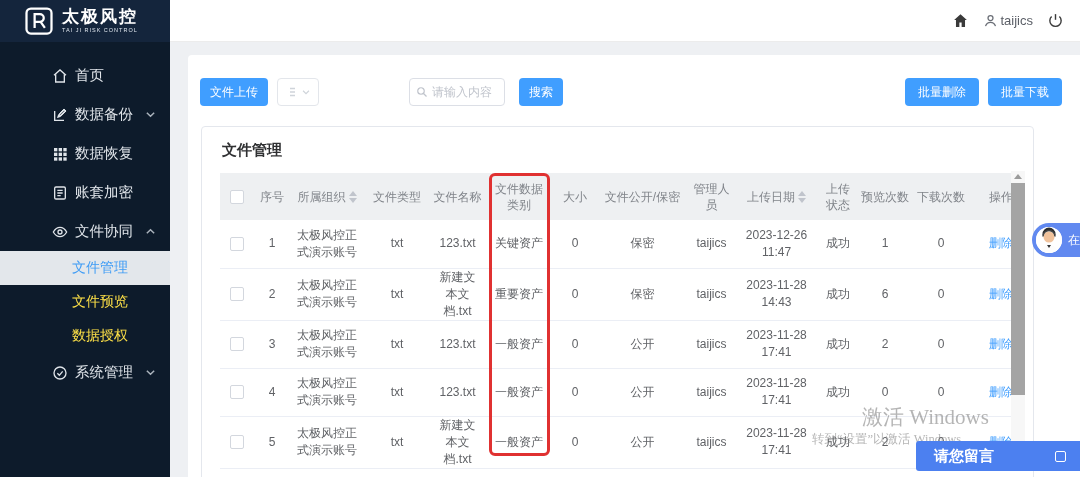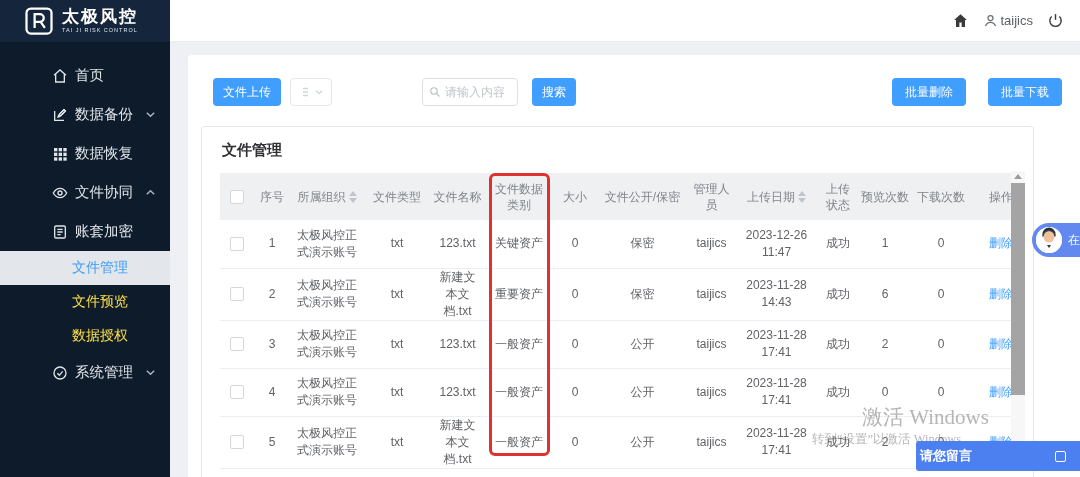--- a/index.html
+++ b/index.html
@@ -31,21 +31,21 @@
   .sub-item.selected { background:#e3e7eb; color:#3f9cf5; }
 
   
   .main { position:absolute; left:170px; top:42px; right:0; bottom:0; background:#eef0f3; }
   .panel { position:absolute; left:18px; top:13px; right:0; bottom:0; background:#fff;
     border-radius:4px 0 0 0; overflow:hidden; }
 
   
   .toolbar { display:flex; align-items:center; margin:22px 18px 0 12px; height:30px; }
   .btn { border:none; border-radius:4px; background:#409eff; color:#fff; font-size:12px;
-    height:28px; padding:0 10px; cursor:pointer; font-family:inherit;margin-left:13px; }
+    height:28px; padding:0 10px; cursor:pointer; font-family:inherit; }
   .btn.wide { padding:0 13px; }
   .drop-btn { margin-left:9px; width:42px; height:28px; border:1px solid #e3e6eb; border-radius:4px;
     background:#fff; display:flex; align-items:center; justify-content:center; gap:3px; cursor:pointer; }
   .drop-btn svg { color:#cfd4da; }
   .date-range { margin-left:10px; width:265px; height:30px; border:1px solid #dcdfe6; border-radius:4px;
     display:flex; align-items:center; padding:0 10px; font-size:12.5px; color:#606266; cursor:pointer; }
   .date-range .cal { width:14px; height:14px; color:#c0c4cc; margin-right:4px; }
   .date-range .d { flex:1; text-align:center; }
   .date-range .sep { color:#606266; padding:0 6px; }
   .search-box { margin-left:90px; width:96px; height:28px; border:1px solid #dcdfe6; border-radius:4px;
@@ -95,21 +95,21 @@
   .cs-label { color:#fff; font-size:12px; margin-left:6px; white-space:nowrap; }
 
   
   .wm { position:absolute; z-index:50; color:rgba(120,120,120,0.55); pointer-events:none;font-family:Liberation Serif, serif; }
   .wm1 { left:862px; top:403px; font-size:21px; }
   .wm2 { left:812px; top:431px; font-size:12.5px; }
 
   
   .chat-bar { position:absolute; left:916px; top:441px; right:0; height:30px; background:#4c80f0;
     border-radius:3px 0 0 3px; display:flex; align-items:center; z-index:70; cursor:pointer; }
-  .chat-label { color:#fff; font-size:13px; font-weight:bold; margin-left:4px; }
+  .chat-label { color:#fff; font-size:15px; font-weight:bold; margin-left:18px; }
   .chat-expand { margin-left:auto; margin-right:14px; width:11px; height:11px; border:1.5px solid #fff;
     border-radius:2px; }
 </style>
 </head>
 <body>
 
 <div class="sidebar">
   <div class="logo">
     <svg class="logo-mark" viewBox="0 0 24 24">
       <rect x="2" y="2" width="20" height="20" rx="3.5" fill="none" stroke="#fff" stroke-width="1.8"></rect>
@@ -149,34 +149,34 @@
           <rect x="10" y="10" width="5" height="5"></rect>
           <rect x="17" y="10" width="5" height="5"></rect>
           <rect x="3" y="17" width="5" height="5"></rect>
           <rect x="10" y="17" width="5" height="5"></rect>
           <rect x="17" y="17" width="5" height="5"></rect>
         </svg>
       <span>数据恢复</span>
     </div>
     <div class="side-item">
       <svg class="si" viewBox="0 0 24 24" fill="none" stroke="currentColor" stroke-width="2">
+          <rect x="4" y="3" width="16" height="18" rx="2"></rect>
+          <path d="M8 8h8M8 12h8M8 16h5"></path>
+        </svg>
+      <span>账套加密</span>
+    </div>
+    <div class="side-item">
+      <svg class="si" viewBox="0 0 24 24" fill="none" stroke="currentColor" stroke-width="2">
           <path d="M2 12s4-7 10-7 10 7 10 7-4 7-10 7-10-7-10-7z"></path>
           <circle cx="12" cy="12" r="3"></circle>
         </svg>
       <span>文件协同</span>
       <svg class="chev" viewBox="0 0 12 12" fill="none" stroke="currentColor" stroke-width="1.6">
           <path d="M2 8l4-4 4 4"></path>
         </svg>
-    </div>
-    <div class="side-item">
-      <svg class="si" viewBox="0 0 24 24" fill="none" stroke="currentColor" stroke-width="2">
-          <rect x="4" y="3" width="16" height="18" rx="2"></rect>
-          <path d="M8 8h8M8 12h8M8 16h5"></path>
-        </svg>
-      <span>账套加密</span>
     </div>
     <div class="sub-item selected">
       <span>文件管理</span>
     </div>
     <div class="sub-item">
       <span>文件预览</span>
     </div>
     <div class="sub-item">
       <span>数据授权</span>
     </div>

